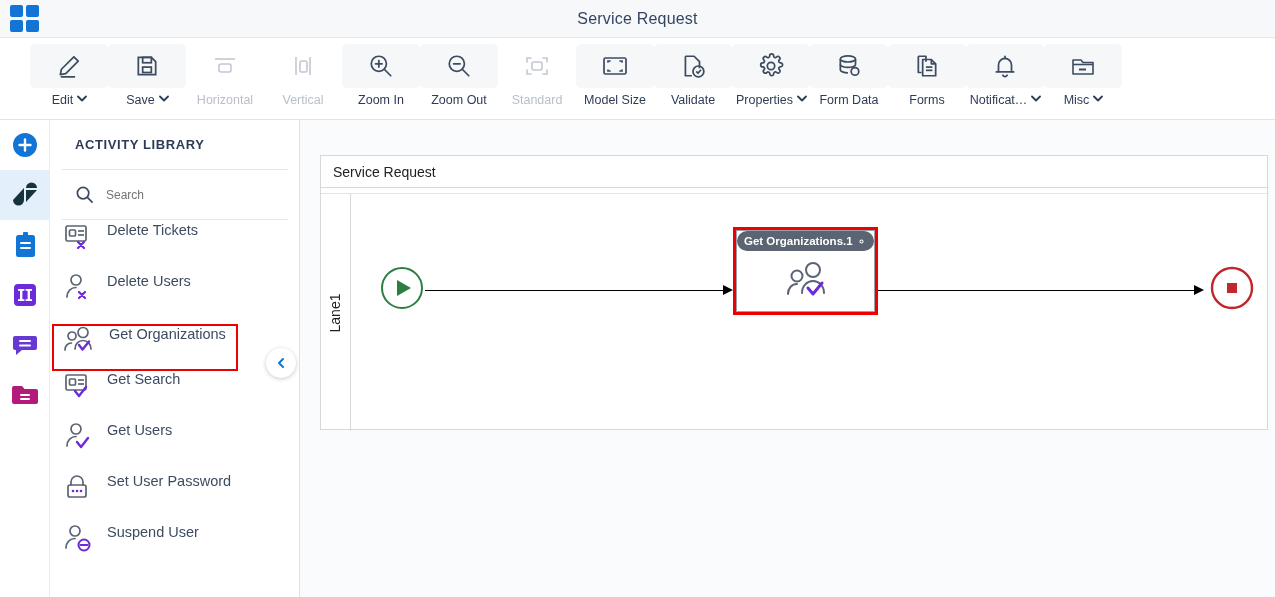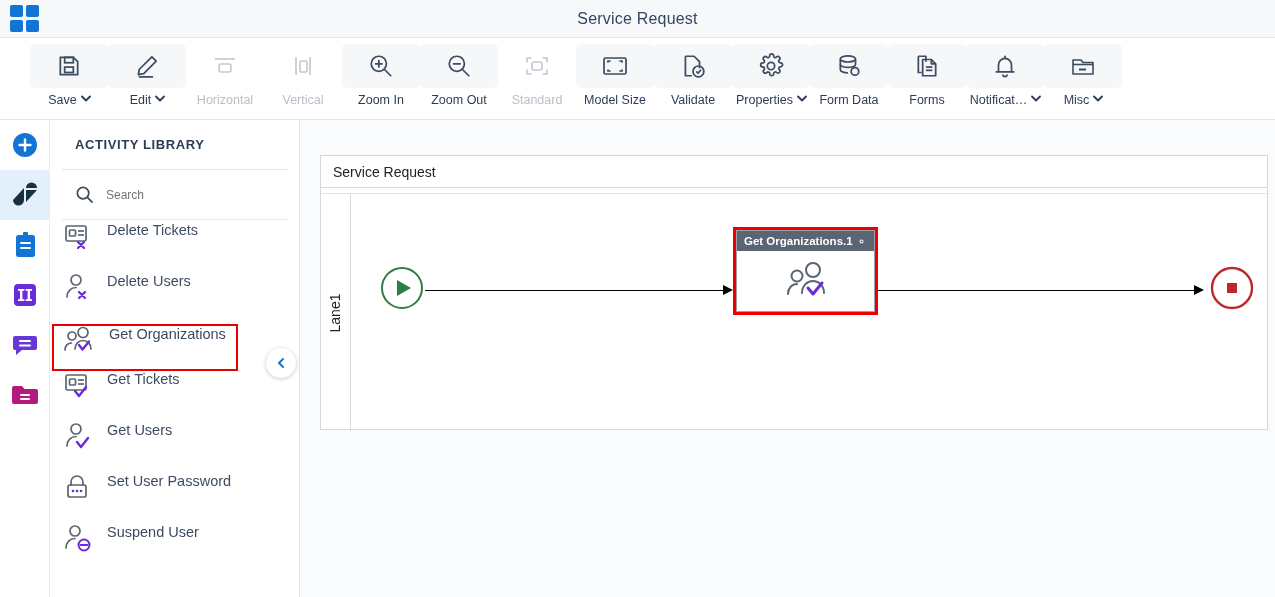--- a/index.html
+++ b/index.html
@@ -129,21 +129,21 @@
   .start-node { position:absolute; left:28px; top:71px; }
   .end-node { position:absolute; left:858px; top:71px; }
 
   .task {
     position:absolute; left:382px; top:33px; width:145px; height:88px;
     border:3px solid #ee0000; background:#fff;
   }
   .task-inner { width:100%; height:100%; border:1px solid #9aa0a8; background:#fff; }
   .task-head {
     height:20px; background:#5b6473; display:flex; align-items:center;
-    justify-content:space-between; padding:0 6px 0 7px;
+    justify-content:space-between; padding:0 6px 0 7px;border-radius:10px;
   }
   .task-head .tname { font-size:11.5px; color:#fff; font-weight:bold; }
   .task-body { height:calc(100% - 20px); display:flex; align-items:center; justify-content:center; }
 
   .conn { position:absolute; height:1px; background:#000; top:96px; }
   .arrowhead {
     position:absolute; top:91px; width:0; height:0;
     border-top:5px solid transparent; border-bottom:5px solid transparent;
     border-left:10px solid #000;
   }
@@ -159,44 +159,44 @@
         <i></i>
         <i></i>
         <i></i>
     </div>
     <div class="title-text">Service Request</div>
   </div>
 
   <div class="ribbon" id="ribbon">
       <div class="tbtn">
         <div class="iconbox">
+          <svg width="26" height="26" viewBox="0 0 24 24" fill="none" stroke="#3d4b60" stroke-width="1.6" stroke-linecap="round" stroke-linejoin="round">
+        <path d="M16.5 3.5l4 4L9 19l-5 1 1-5z"></path>
+            <line x1="5" y1="22" x2="17" y2="22"></line>
+          </svg>
+        </div>
+     <div class="lbl">
+          <span>Edit</span>
+          <span class="caret">
+  <svg width="10" height="7" viewBox="0 0 10 7" fill="none" stroke-width="1.8" stroke-linecap="round" stroke-linejoin="round">
+              <polyline points="1,1.5 5,5.5 9,1.5"></polyline>
+            </svg>
+          </span>
+        </div>
+      </div>
+      <div class="tbtn">
+        <div class="iconbox">
           <svg width="26" height="26" viewBox="0 0 24 24" fill="none" stroke="#3d4b60" stroke-width="1.6">
         <path d="M4 4h12l4 4v12H4z"></path>
             <rect x="8" y="4" width="8" height="5"></rect>
             <rect x="8" y="13" width="8" height="5"></rect>
           </svg>
         </div>
      <div class="lbl">
           <span>Save</span>
-          <span class="caret">
-  <svg width="10" height="7" viewBox="0 0 10 7" fill="none" stroke-width="1.8" stroke-linecap="round" stroke-linejoin="round">
-              <polyline points="1,1.5 5,5.5 9,1.5"></polyline>
-            </svg>
-          </span>
-        </div>
-      </div>
-      <div class="tbtn">
-        <div class="iconbox">
-          <svg width="26" height="26" viewBox="0 0 24 24" fill="none" stroke="#3d4b60" stroke-width="1.6" stroke-linecap="round" stroke-linejoin="round">
-        <path d="M16.5 3.5l4 4L9 19l-5 1 1-5z"></path>
-            <line x1="5" y1="22" x2="17" y2="22"></line>
-          </svg>
-        </div>
-     <div class="lbl">
-          <span>Edit</span>
           <span class="caret">
   <svg width="10" height="7" viewBox="0 0 10 7" fill="none" stroke-width="1.8" stroke-linecap="round" stroke-linejoin="round">
               <polyline points="1,1.5 5,5.5 9,1.5"></polyline>
             </svg>
           </span>
         </div>
       </div>
       <div class="tbtn disabled plain">
         <div class="iconbox">
           <svg width="28" height="26" viewBox="0 0 28 26" fill="none" stroke="#c2c8d2" stroke-width="1.6">
@@ -472,21 +472,21 @@
         <div class="lib-item">
           <span>
             <svg width="30" height="28" viewBox="0 0 30 28" fill="none" stroke="#5b6473" stroke-width="1.7">
         <rect x="3" y="4" width="20" height="15" rx="1.5"></rect>
               <rect x="6.5" y="8" width="6" height="6" rx="1"></rect>
         <line x1="15" y1="9" x2="21" y2="9"></line>
               <line x1="15" y1="13" x2="21" y2="13"></line>
         <polyline points="12,20 16,25 23,16" stroke="#6c2bd9" stroke-width="2.4" stroke-linecap="round" stroke-linejoin="round"></polyline>
             </svg>
           </span>
-    <span class="ilabel">Get Tickets</span>
+    <span class="ilabel">Get Search</span>
         </div>
         <div class="lib-item">
           <span>
             <svg width="30" height="28" viewBox="0 0 30 28" fill="none" stroke="#5b6473" stroke-width="1.7">
         <circle cx="13" cy="7" r="5"></circle>
               <path d="M4 24c0-5.5 4-9.5 9-9.5" stroke-linecap="round"></path>
         <polyline points="14,20 18,25 25,16" stroke="#6c2bd9" stroke-width="2.4" stroke-linecap="round" stroke-linejoin="round"></polyline>
             </svg>
           </span>
     <span class="ilabel">Get Users</span>

